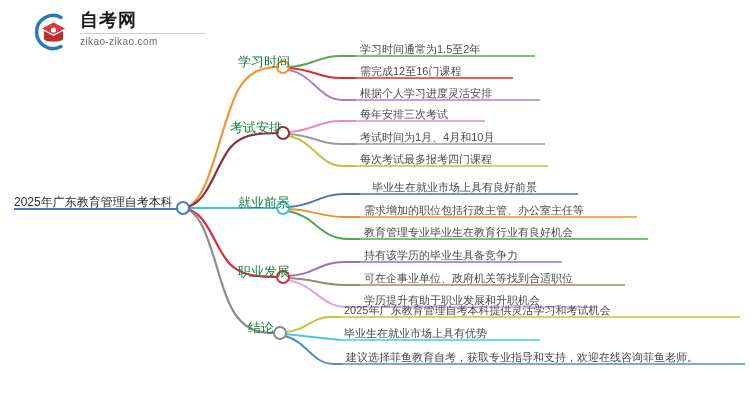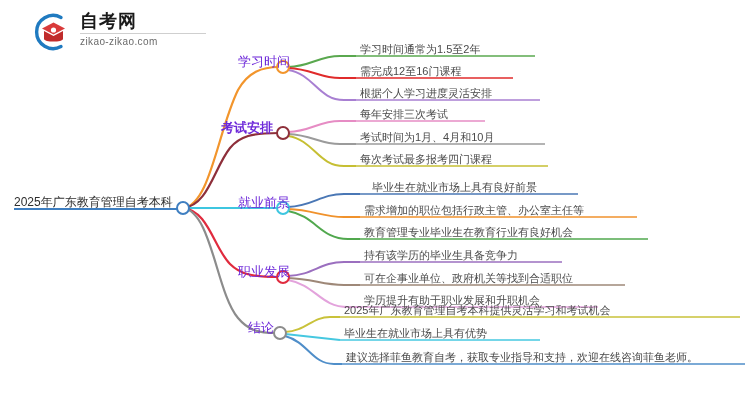--- a/index.html
+++ b/index.html
@@ -35,21 +35,21 @@
     left: 52px;
     top: 2px;
     width: 140px;
   }
   #logo-title {
     font-size: 18px;
     font-weight: bold;
     color: #1a1a1a;
     letter-spacing: 1px;
     line-height: 22px;
-    font-family: Liberation Sans, sans-serif;
+    font-family: Liberation Mono, monospace;
   }
   #logo-divider {
     width: 126px;
     height: 1px;
     background: #cfcfcf;
     margin-top: 1px;
   }
   #logo-sub {
     font-size: 10px;
     color: #6b6b6b;
@@ -80,21 +80,21 @@
     white-space: nowrap;
     color: #3d3d3d;
     font-family: "Liberation Sans", "DejaVu Sans", sans-serif;
   }
   .root-label {
     font-size: 12px;
     color: #2e2e2e;
   }
   .branch-label {
     font-size: 13px;
-    color: #6d28d9;
+    color: #15803d;
   }
   .leaf-label {
     font-size: 11px;
     color: #4a4a4a;
   }
 </style>
 </head>
 <body>
 
 <div id="logo">
@@ -172,21 +172,21 @@
   <circle cx="283" cy="208" r="6" fill="#ffffff" stroke="#3ec6e0" stroke-width="2"></circle>
   <circle cx="283" cy="277" r="6" fill="#ffffff" stroke="#e02b3e" stroke-width="2"></circle>
   <circle cx="280" cy="333" r="6" fill="#ffffff" stroke="#8c8c8c" stroke-width="2"></circle>
 </svg>
 
 <div id="labels">
 
   <div class="node-label root-label" style="left:14px; top:194px;">2025年广东教育管理自考本科</div>
 
   <div class="node-label branch-label" style="left:238px; top:53px;">学习时间</div>
-  <div class="node-label branch-label" style="left:221px; top:119px;font-weight:bold;">考试安排</div>
+  <div class="node-label branch-label" style="left:230px; top:119px;">考试安排</div>
   <div class="node-label branch-label" style="left:238px; top:194px;">就业前景</div>
   <div class="node-label branch-label" style="left:238px; top:263px;">职业发展</div>
   <div class="node-label branch-label" style="left:248px; top:319px;">结论</div>
 
   <div class="node-label leaf-label" style="left:360px; top:42px;">学习时间通常为1.5至2年</div>
   <div class="node-label leaf-label" style="left:360px; top:64px;">需完成12至16门课程</div>
   <div class="node-label leaf-label" style="left:360px; top:86px;">根据个人学习进度灵活安排</div>
 
   <div class="node-label leaf-label" style="left:360px; top:107px;">每年安排三次考试</div>
   <div class="node-label leaf-label" style="left:360px; top:130px;">考试时间为1月、4月和10月</div>

